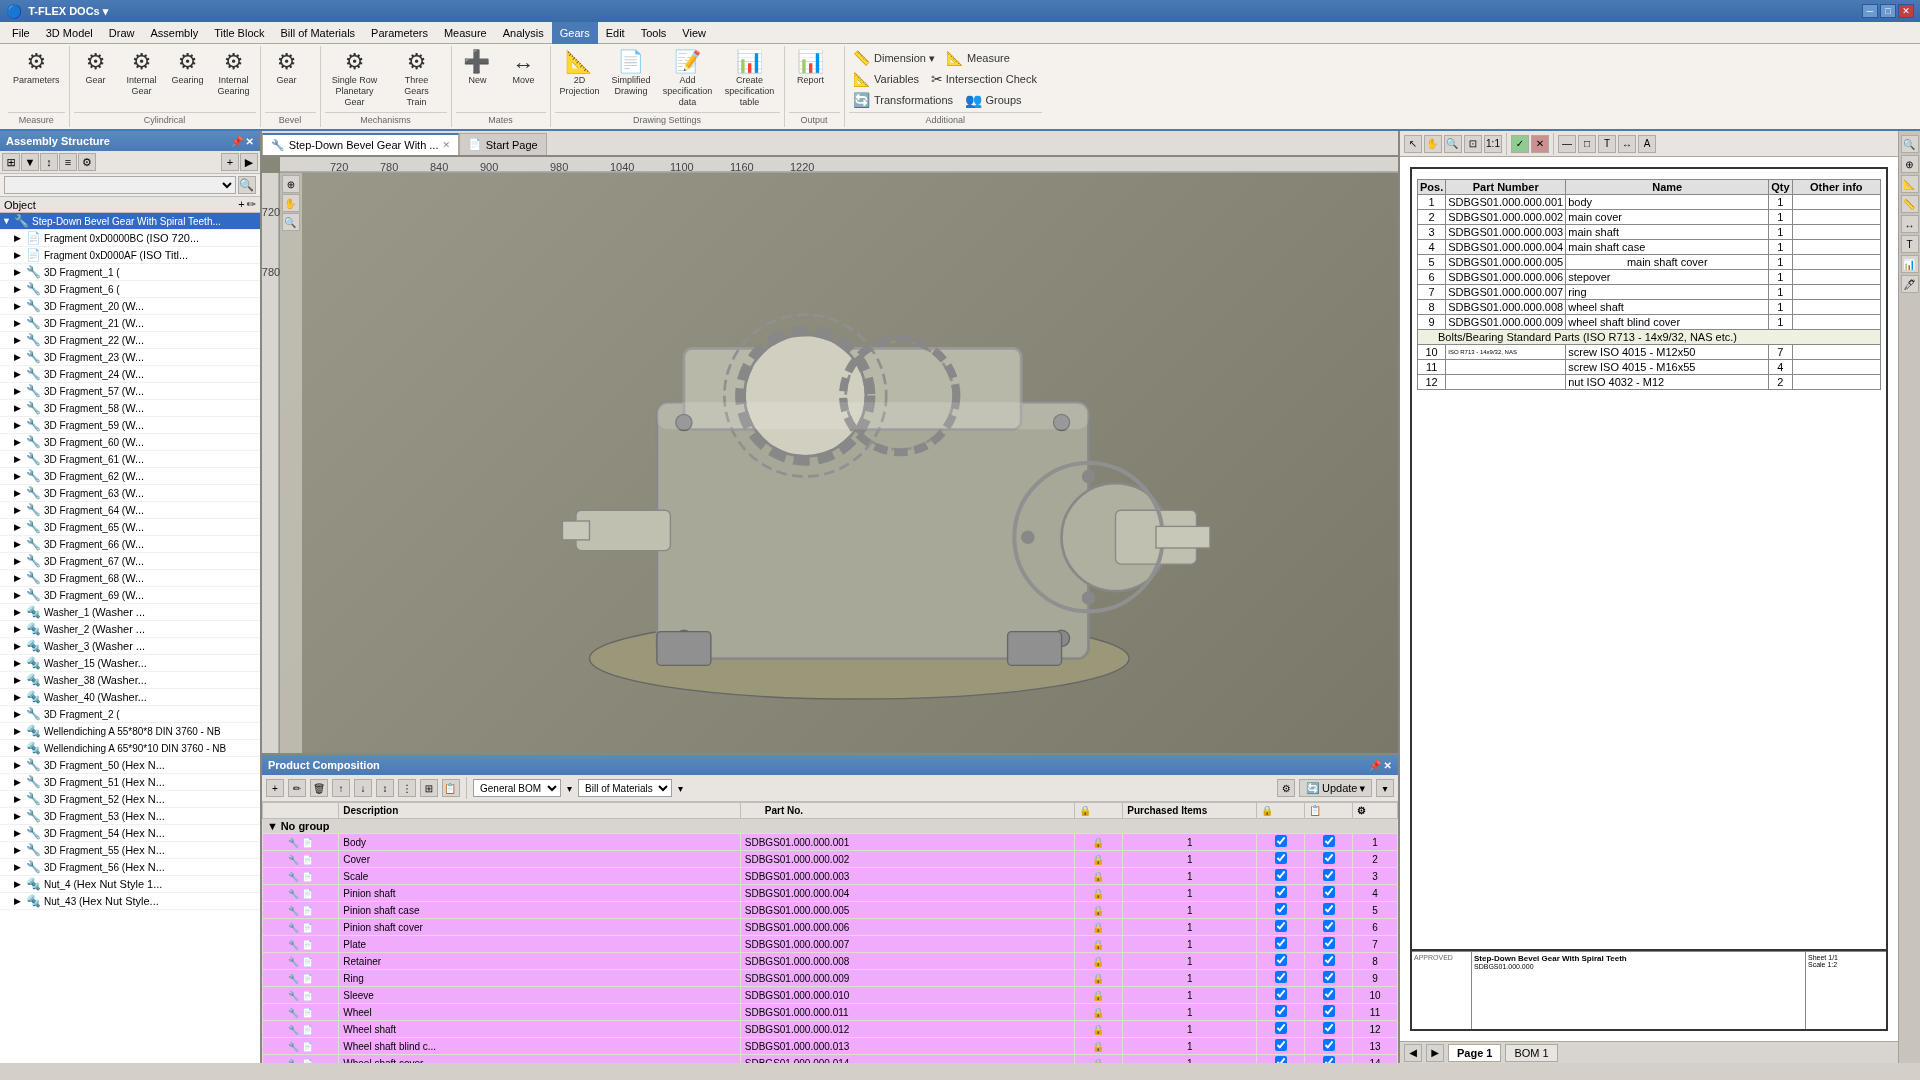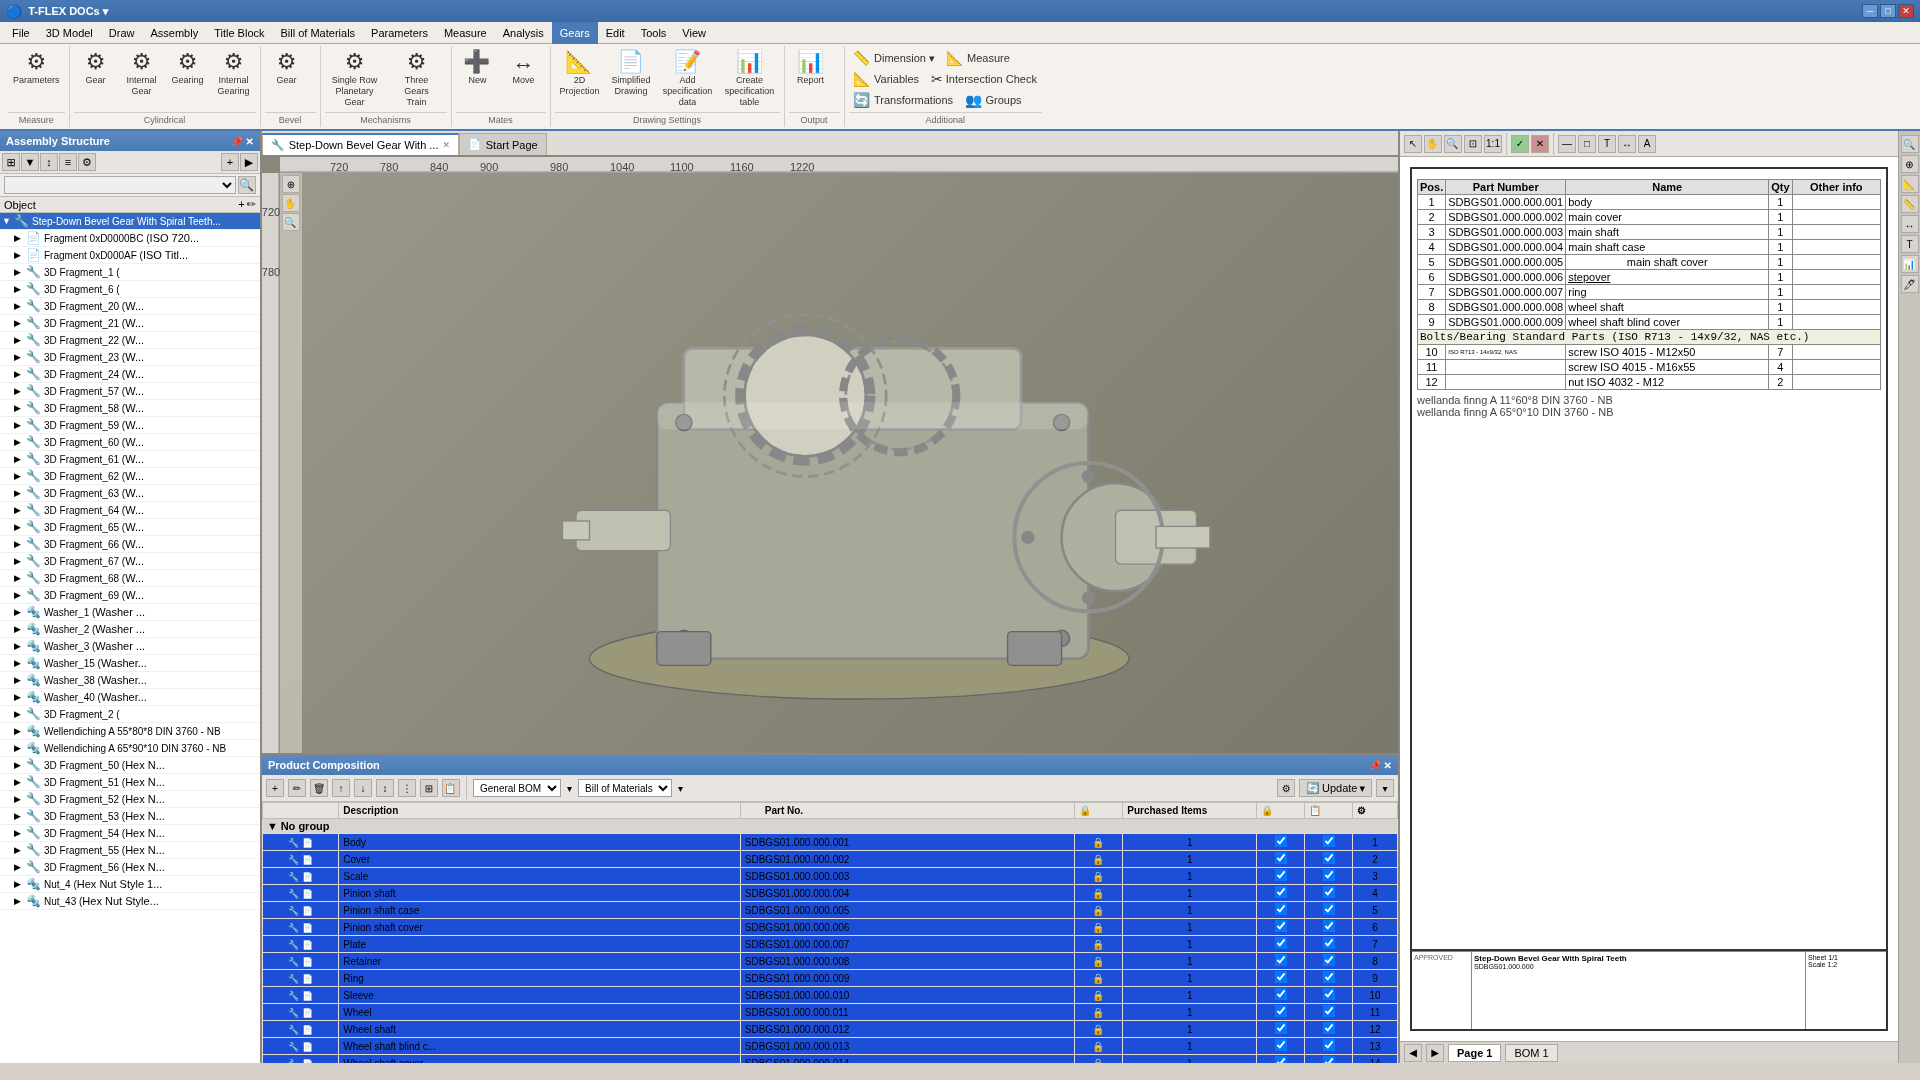--- a/index.html
+++ b/index.html
@@ -281,21 +281,21 @@
     #bom-type-select {
       height: 18px;
       border: 1px solid #a0a0a0;
       background: white;
       font-size: 10px;
       padding: 0 2px;
     }
     .bom-table-container {
       flex: 1;
       overflow-y: auto;
-      background: #1d4ed8;
+      background: #f0abfc;
     }
     .bom-table {
       width: 100%;
       border-collapse: collapse;
     }
     .bom-table th {
       background: #e8e4e0;
       border: 1px solid #c0bdb8;
       padding: 2px 4px;
       font-size: 10px;
@@ -1305,21 +1305,21 @@
               <tr>
                   <td style="border:1px solid #888;padding:1px 2px;text-align:center;">5</td>
                   <td style="border:1px solid #888;padding:1px 2px;">SDBGS01.000.000.005</td>
                   <td style="border:1px solid #888;padding:1px 2px;text-align:center;">main shaft cover</td>
                   <td style="border:1px solid #888;padding:1px 2px;text-align:center;">1</td>
                   <td style="border:1px solid #888;padding:1px 2px;"></td>
                 </tr>
               <tr>
                   <td style="border:1px solid #888;padding:1px 2px;text-align:center;">6</td>
                   <td style="border:1px solid #888;padding:1px 2px;">SDBGS01.000.000.006</td>
-                  <td style="border:1px solid #888;padding:1px 2px;text-decoration:underline;">stepover</td>
+                  <td style="border:1px solid #888;padding:1px 2px;">stepover</td>
                   <td style="border:1px solid #888;padding:1px 2px;text-align:center;">1</td>
                   <td style="border:1px solid #888;padding:1px 2px;"></td>
                 </tr>
               <tr>
                   <td style="border:1px solid #888;padding:1px 2px;text-align:center;">7</td>
                   <td style="border:1px solid #888;padding:1px 2px;">SDBGS01.000.000.007</td>
                   <td style="border:1px solid #888;padding:1px 2px;">ring</td>
                   <td style="border:1px solid #888;padding:1px 2px;text-align:center;">1</td>
                   <td style="border:1px solid #888;padding:1px 2px;"></td>
                 </tr>
@@ -1331,21 +1331,21 @@
                   <td style="border:1px solid #888;padding:1px 2px;"></td>
                 </tr>
               <tr>
                   <td style="border:1px solid #888;padding:1px 2px;text-align:center;">9</td>
                   <td style="border:1px solid #888;padding:1px 2px;">SDBGS01.000.000.009</td>
                   <td style="border:1px solid #888;padding:1px 2px;">wheel shaft blind cover</td>
                   <td style="border:1px solid #888;padding:1px 2px;text-align:center;">1</td>
                   <td style="border:1px solid #888;padding:1px 2px;"></td>
                 </tr>
               <tr style="background:#f0f0e0;">
-                  <td style="border:1px solid #888;padding:1px 2px;font-family:Liberation Mono, monospace;" colspan="5">Bolts/Bearing Standard Parts (ISO R713 - 14x9/32, NAS etc.)</td>
+                  <td style="border:1px solid #888;padding:1px 20px;" colspan="5">Bolts/Bearing Standard Parts (ISO R713 - 14x9/32, NAS etc.)</td>
                 </tr>
               <tr>
                   <td style="border:1px solid #888;padding:1px 2px;text-align:center;">10</td>
                   <td style="border:1px solid #888;padding:1px 2px;font-size:6px;">ISO R713 - 14x9/32, NAS</td>
                   <td style="border:1px solid #888;padding:1px 2px;">screw ISO 4015 - M12x50</td>
                   <td style="border:1px solid #888;padding:1px 2px;text-align:center;">7</td>
                   <td style="border:1px solid #888;padding:1px 2px;"></td>
                 </tr>
               <tr>
                   <td style="border:1px solid #888;padding:1px 2px;text-align:center;">11</td>
@@ -1357,24 +1357,20 @@
               <tr>
                   <td style="border:1px solid #888;padding:1px 2px;text-align:center;">12</td>
                   <td style="border:1px solid #888;padding:1px 2px;"></td>
                   <td style="border:1px solid #888;padding:1px 2px;">nut ISO 4032 - M12</td>
                   <td style="border:1px solid #888;padding:1px 2px;text-align:center;">2</td>
                   <td style="border:1px solid #888;padding:1px 2px;"></td>
                 </tr>
             </tbody>
           </table>
 
-          <div style="margin-top:4px;font-size:6px;color:#444;">
-            <span>wellanda finng A 11°60°8 DIN 3760 - NB</span><br>
-            <span>wellanda finng A 65°0°10 DIN 3760 - NB</span>
-          </div>
         </div>
       </div>
     </div>
 
     <div id="bottom-bar">
       <div class="dt-btn">◀</div>
       <div class="dt-btn">▶</div>
       <div class="page-tab active">
         <span>Page 1</span>
       </div>

